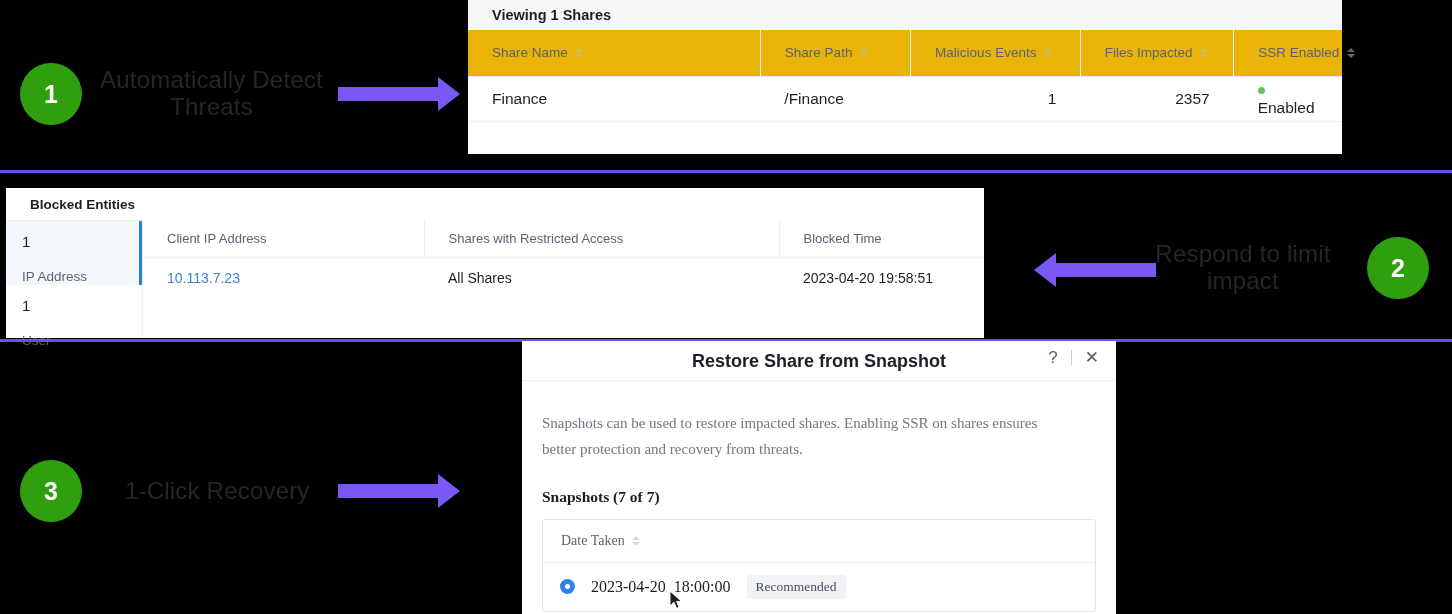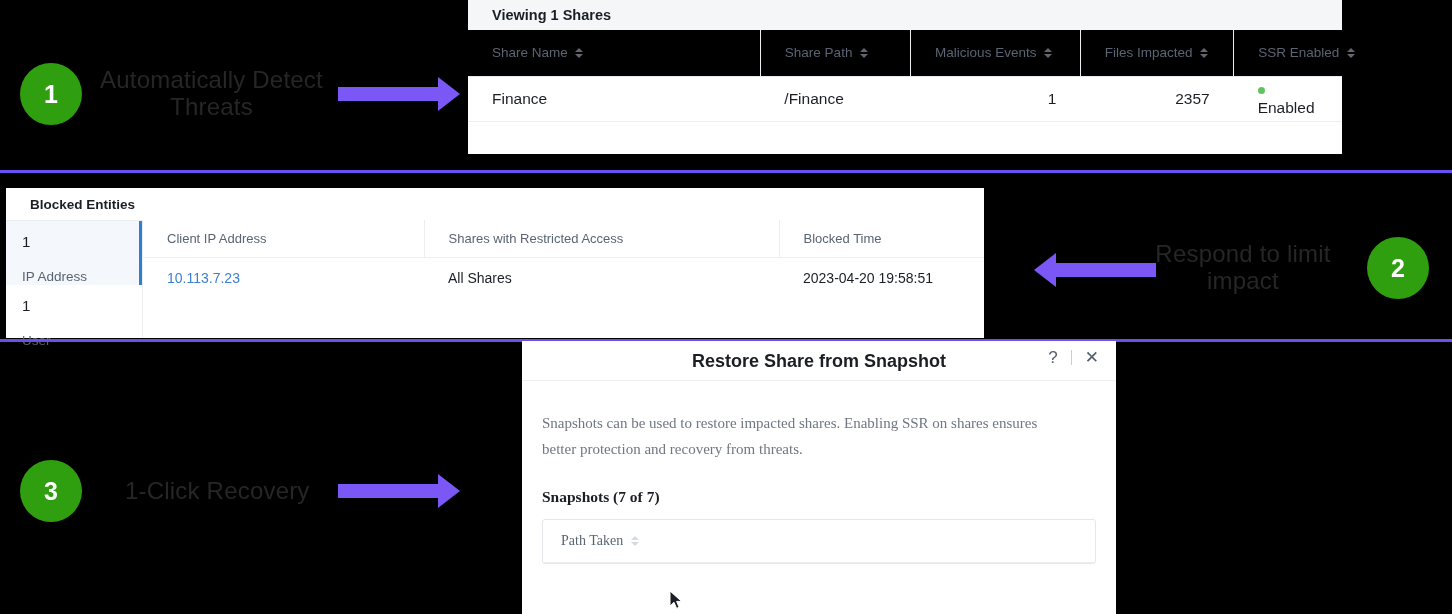--- a/index.html
+++ b/index.html
@@ -41,21 +41,21 @@
 
   
   #panel1 { left:468px; top:0; width:874px; height:154px; }
   #p1-head {
     height:30px; background:#f4f6f8;
     display:flex; align-items:center; padding-left:24px;
     font-size:14.5px; font-weight:bold; color:#1b1f25;
   }
   #p1-table { width:100%; border-collapse:collapse; table-layout:fixed; }
   #p1-table th {
-    height:46px; background:#000000; text-align:left;
+    height:46px; background:#eab308; text-align:left;
     font-size:13.5px; font-weight:400; color:#5a6472;
     border-bottom:1px solid #e7eaee; border-right:1px solid #eceff2;
     padding:0 16px 0 24px; vertical-align:middle; white-space:nowrap;
   }
   #p1-table th:last-child { border-right:none; }
   #p1-table td {
     height:45px; font-size:15.5px; color:#1b1f25;
     padding:0 16px 0 24px; border-bottom:1px solid #eceff2; vertical-align:middle;
   }
   #p1-table td.num { text-align:right; padding-right:24px; }
@@ -256,26 +256,36 @@
         <span class="ic-btn">?</span>
         <span class="ic-sep"></span>
         <span class="ic-btn">✕</span>
       </div>
     </div>
     <div id="p3-body">
       <div id="p3-desc">Snapshots can be used to restore impacted shares. Enabling SSR on shares ensures better protection and recovery from threats.</div>
       <div id="p3-sub">Snapshots (7 of 7)</div>
       <div id="snap-box">
         <div id="snap-head">
-          <span>Path Taken</span>
+          <span>Date Taken</span>
           <span class="sort-icon">
               <i class="up"></i>
               <i class="dn"></i>
             </span>
         </div>
+        <div id="snap-row">
+          <span class="radio">
+              <b></b>
+            </span>
+          <span id="snap-date">
+            <span>2023-04-20</span>
+            &nbsp;<span>18:00:00</span>
+          </span>
+          <span id="snap-tag">Recommended</span>
+        </div>
       </div>
     </div>
   </div>
 
   <svg id="cursor" viewBox="0 0 14 20">
     <path d="M1,1 L1,16 L5,12.3 L7.6,18.4 L10.1,17.3 L7.6,11.4 L12.6,11.4 Z" fill="#1b1f25" stroke="#ffffff" stroke-width="1"></path>
   </svg>
 
 </div>
 

